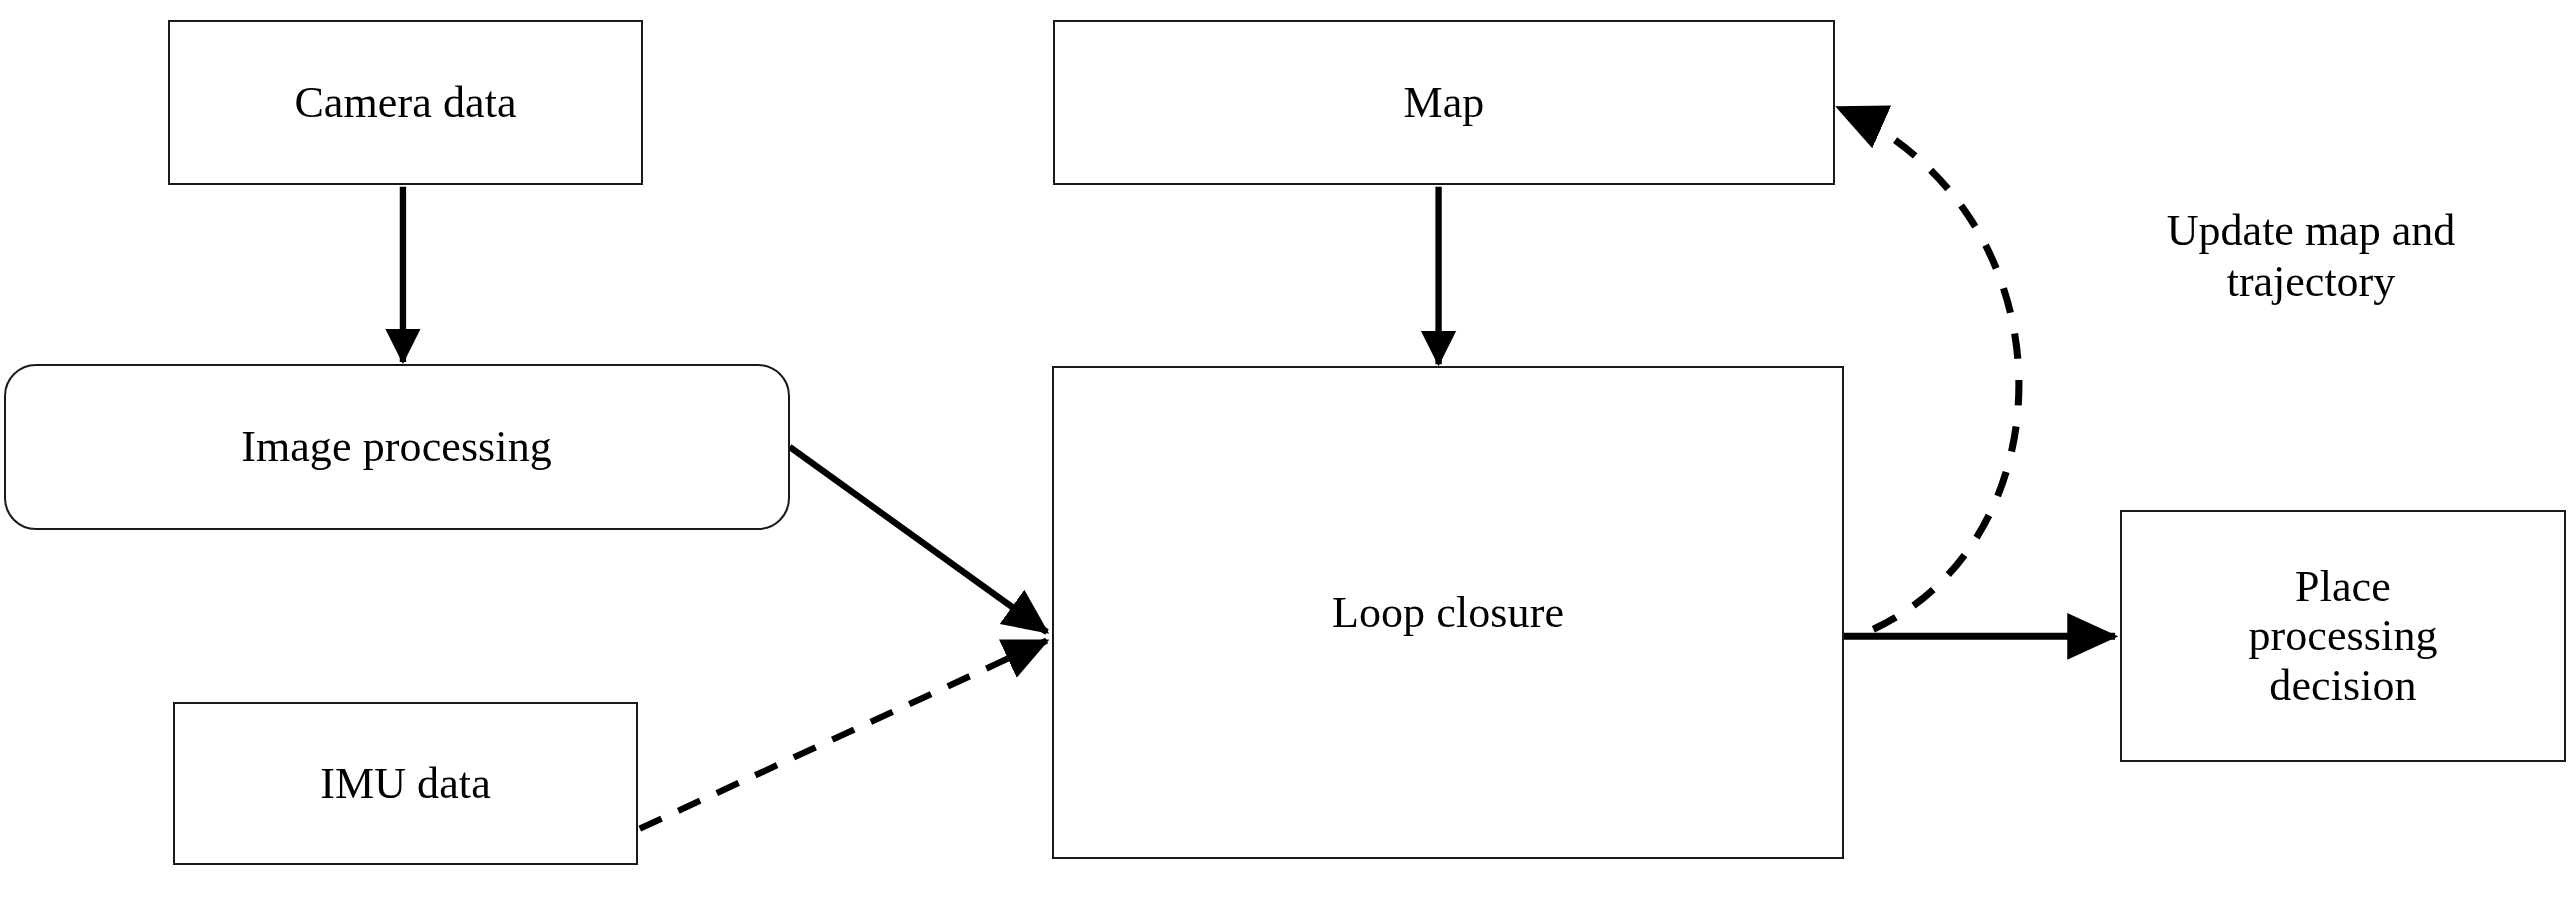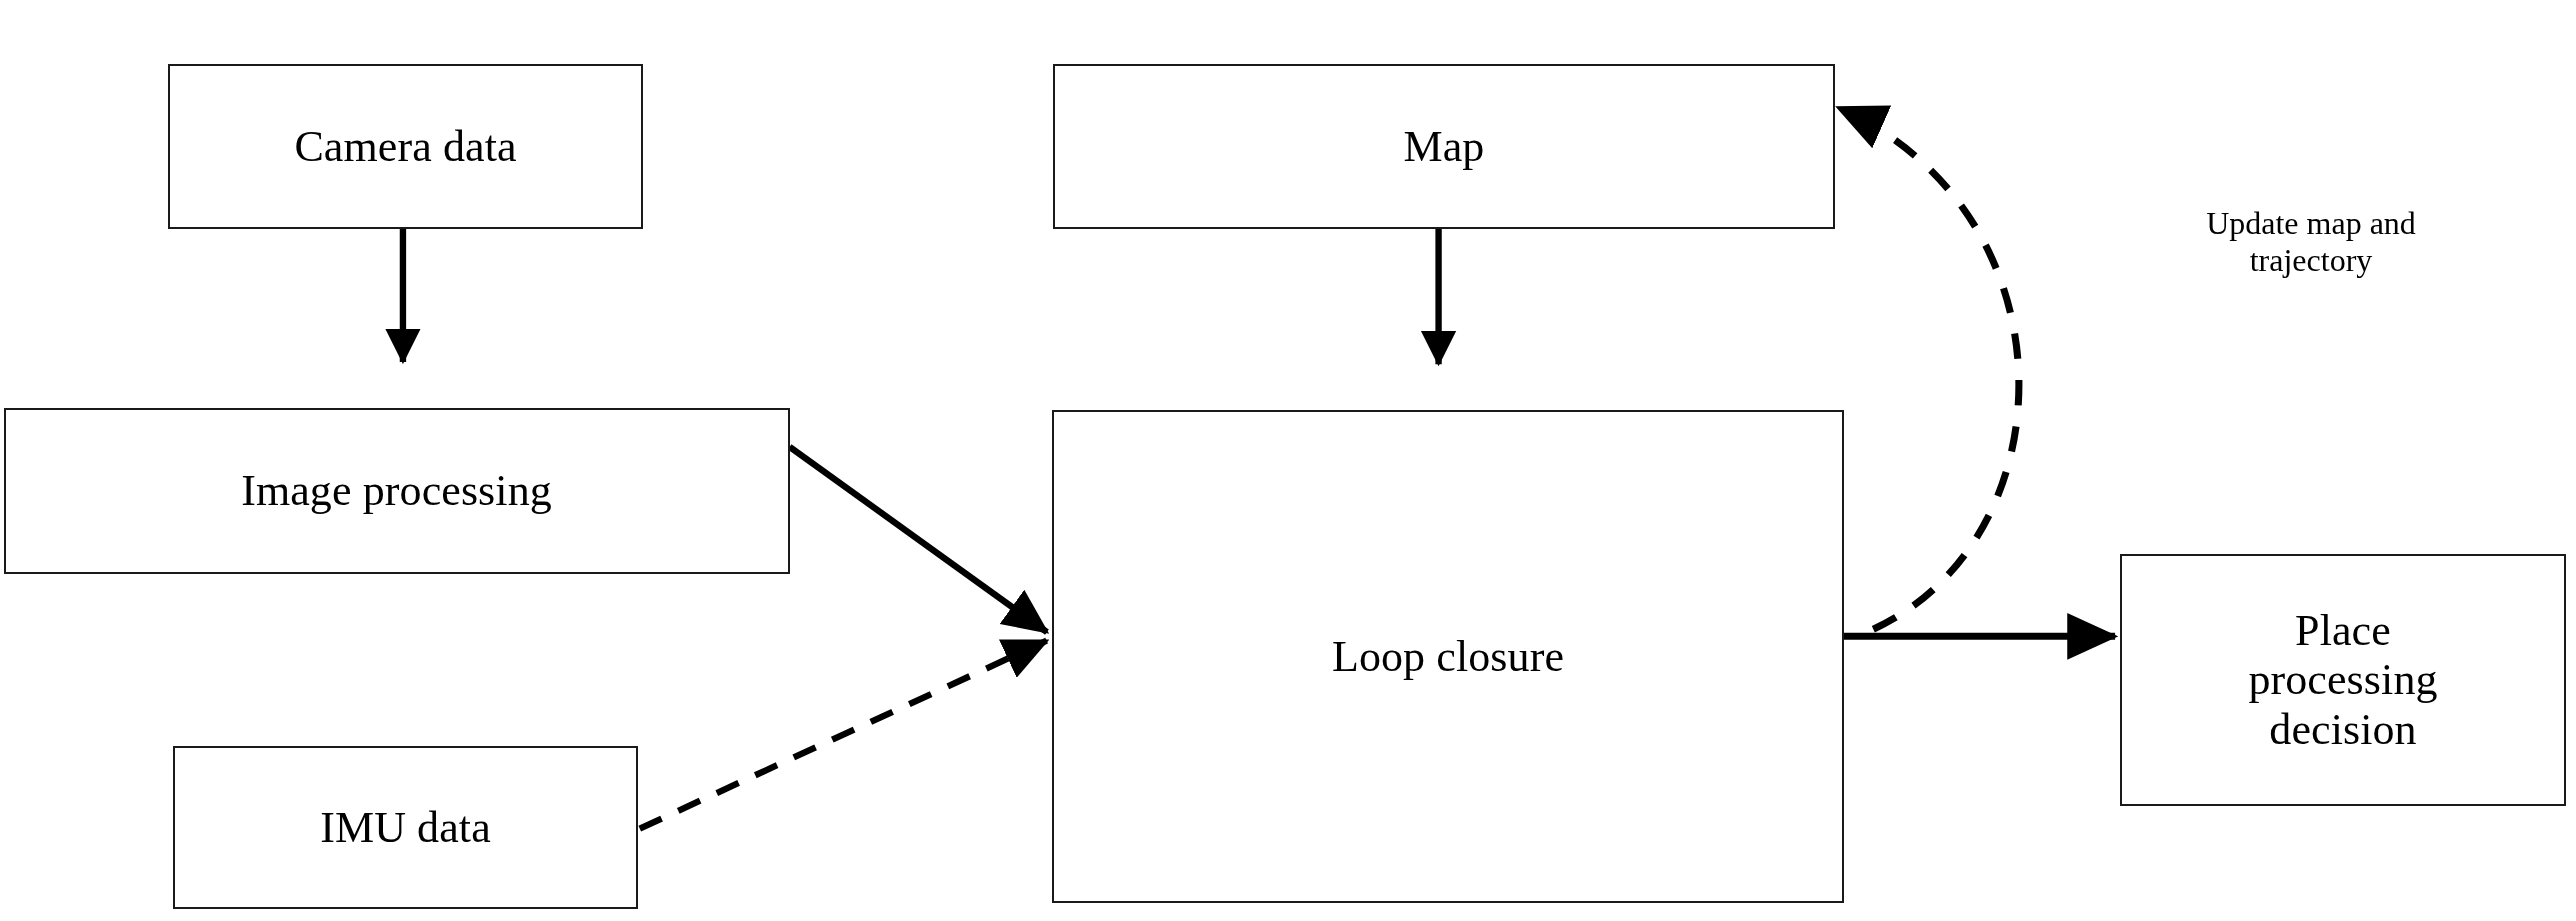--- a/index.html
+++ b/index.html
@@ -28,43 +28,42 @@
   .node {
     position: absolute;
     box-sizing: border-box;
     background: #ffffff;
     border: 2.1px solid #1a1a1a;
     display: flex;
     align-items: center;
     justify-content: center;
     text-align: center;
     z-index: 2;
-    margin-top: 44px;
   }
   .node-label {
     color: #000000;
     font-size: 44px;
     line-height: 1.12;
     letter-spacing: 0.1px;
     padding: 0 7px;
     white-space: pre-line;
   }
   .edge-label {
     position: absolute;
     color: #000000;
-    font-size: 32px;
+    font-size: 44px;
     line-height: 1.16;
     text-align: center;
     white-space: pre-line;
     z-index: 3;
   }
 
   
   #node-camera-data      { left: 168px;  top: 20px;   width: 475px;  height: 165px; }
-  #node-image-processing { left: 3.5px;    top: 364px;  width: 786px; height: 166px; }
+  #node-image-processing { left: 3.5px;    top: 364px;  width: 786px; height: 166px; border-radius: 32px; }
   #node-imu-data         { left: 173px;  top: 702px; width: 465px;  height: 163px; }
   #node-map              { left: 1053px; top: 20px;   width: 782px; height: 165px; }
   #node-loop-closure     { left: 1052px; top: 366px;  width: 792px; height: 493px; }
   #node-place-recognition{ left: 2120px; top: 510px;  width: 446px;  height: 252px; }
 
   
   #edge-label-update-map { left: 2085px; top: 205px; width: 452px; }
 </style>
 </head>
 <body>

